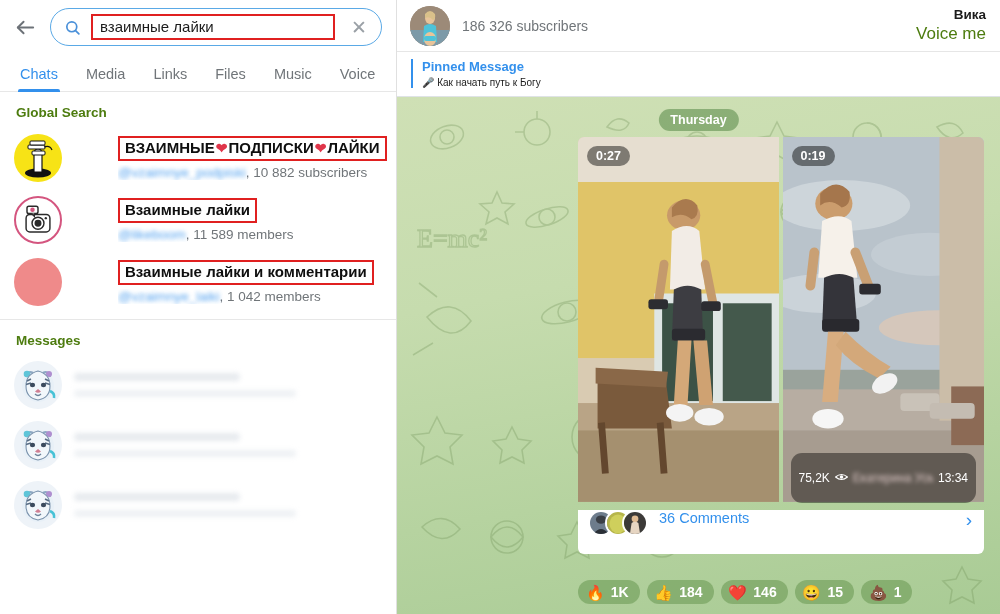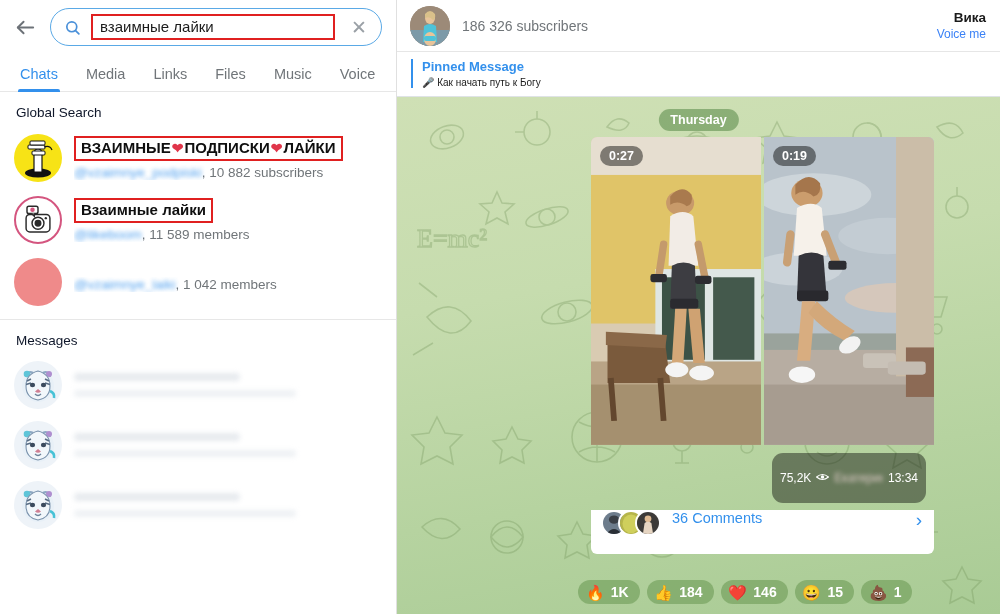--- a/index.html
+++ b/index.html
@@ -53,38 +53,38 @@
     font-size: 14.5px; color: #707579; padding: 0 14px 9px 14px;
     cursor: pointer; position: relative; font-weight: 500; margin-top: 16px;
   }
   .tab.active { color: #3390ec; }
   .tab.active::after {
     content: ""; position: absolute; left: 12px; right: 12px; bottom: -1px;
     height: 3px; background: #3390ec; border-radius: 2px 2px 0 0;
   }
 
   .section-label {
-    font-size: 13.5px; color: #0f172a; padding: 13px 0 7px 16px;
-    font-weight: 400;
+    font-size: 13.5px; color: #4d7c0f; padding: 13px 0 7px 16px;
+    font-weight: 700;
   }
 
   .result-row {
     display: flex; align-items: center; gap: 12px;
     padding: 5px 10px 5px 14px; height: 62px; cursor: pointer;
   }
   .avatar {
     width: 48px; height: 48px; flex: 0 0 48px; border-radius: 50%;
     overflow: hidden; position: relative;
   }
   .av-yellow { background: #f7e316; }
   .av-insta  { background: #ffffff; border: 2px solid #d4557f; }
   .av-pink   { background: #ef8a8a; }
   .av-tiger  { background: #eef3f8; }
 
-  .result-text { flex: 1; min-width: 0; }
+  .result-text { flex: 1; min-width: 0; margin-left: 44px; }
   .result-title {
     display: inline-flex; align-items: center; gap: 1px;
     font-size: 15px; font-weight: 700; color: #0f0f0f;
     border: 2.5px solid #e02020; padding: 1px 5px 2px 5px;
     line-height: 18px; white-space: nowrap;
   }
   .result-sub {
     font-size: 13.5px; color: #707579; margin-top: 4px;
     white-space: nowrap; overflow: hidden;
   }
@@ -110,21 +110,21 @@
     flex: 0 0 52px;
   }
   .ch-avatar {
     width: 40px; height: 40px; border-radius: 50%; flex: 0 0 40px;
     overflow: hidden; position: relative;
     background: linear-gradient(165deg,#8d7c6d 0%,#b09d8b 40%,#6e8d9c 100%);
   }
   .ch-subs { font-size: 14px; color: #707579; flex: 1; }
   .ch-right { text-align: right; }
   .ch-name { font-size: 13.5px; font-weight: 700; color: #1b1b1b; }
-  .ch-status { font-size: 12px; color: #3b82f6; margin-top: 2px; margin-left: 36px; }
+  .ch-status { font-size: 17px; color: #4d7c0f; margin-top: 2px; margin-left: 36px; }
 
   .pinned {
     background: #fff; padding: 7px 0 8px 14px; flex: 0 0 auto;
     border-bottom: 1px solid #dfe3e6;
   }
   .pinned-inner { border-left: 2px solid #3390ec; padding-left: 9px; }
   .pinned-title { font-size: 13px; color: #3390ec; font-weight: 600; }
   .pinned-text { font-size: 10px; color: #1b1b1b; margin-top: 3px; }
 
   .chat-body {
@@ -134,21 +134,21 @@
   .doodles { position: absolute; inset: 0; opacity: .30; }
 
   .date-pill {
     position: absolute; top: 12px; left: 50%; transform: translateX(-50%);
     background: rgba(86,134,69,.55); color: #fff;
     font-size: 12.5px; font-weight: 700; padding: 4px 12px; border-radius: 12px;
     z-index: 4;
   }
 
   .album {
-    position: absolute; left: 194px; top: 40px; width: 343px;
+    position: absolute; left: 181px; top: 40px; width: 406px;
     z-index: 3;
   }
   .media-grid { display: flex; gap: 3px; }
   .media-cell { position: relative; width: 206px; height: 373px; overflow: hidden; }
   .media-cell.left  { border-top-left-radius: 6px; }
   .media-cell.right { border-top-right-radius: 6px; }
 
   .dur-badge {
     position: absolute; top: 9px; left: 9px; z-index: 3;
     background: rgba(0,0,0,.45); color: #fff; font-size: 12.5px; font-weight: 600;
@@ -270,20 +270,21 @@
         <div class="result-title">Взаимные лайки</div>
         <div class="result-sub">
           <span class="handle">@likeboom</span><span>, 11 589 members</span>
         </div>
       </div>
     </div>
 
     <div class="result-row">
       <div class="avatar av-pink"></div>
       <div class="result-text">
+        <div class="result-title">Взаимные лайки и комментарии</div>
         <div class="result-sub">
           <span class="handle">@vzaimnye_laiki</span><span>, 1 042 members</span>
         </div>
       </div>
     </div>
 
     <div class="divider"></div>
 
     <div class="section-label">Messages</div>
 

